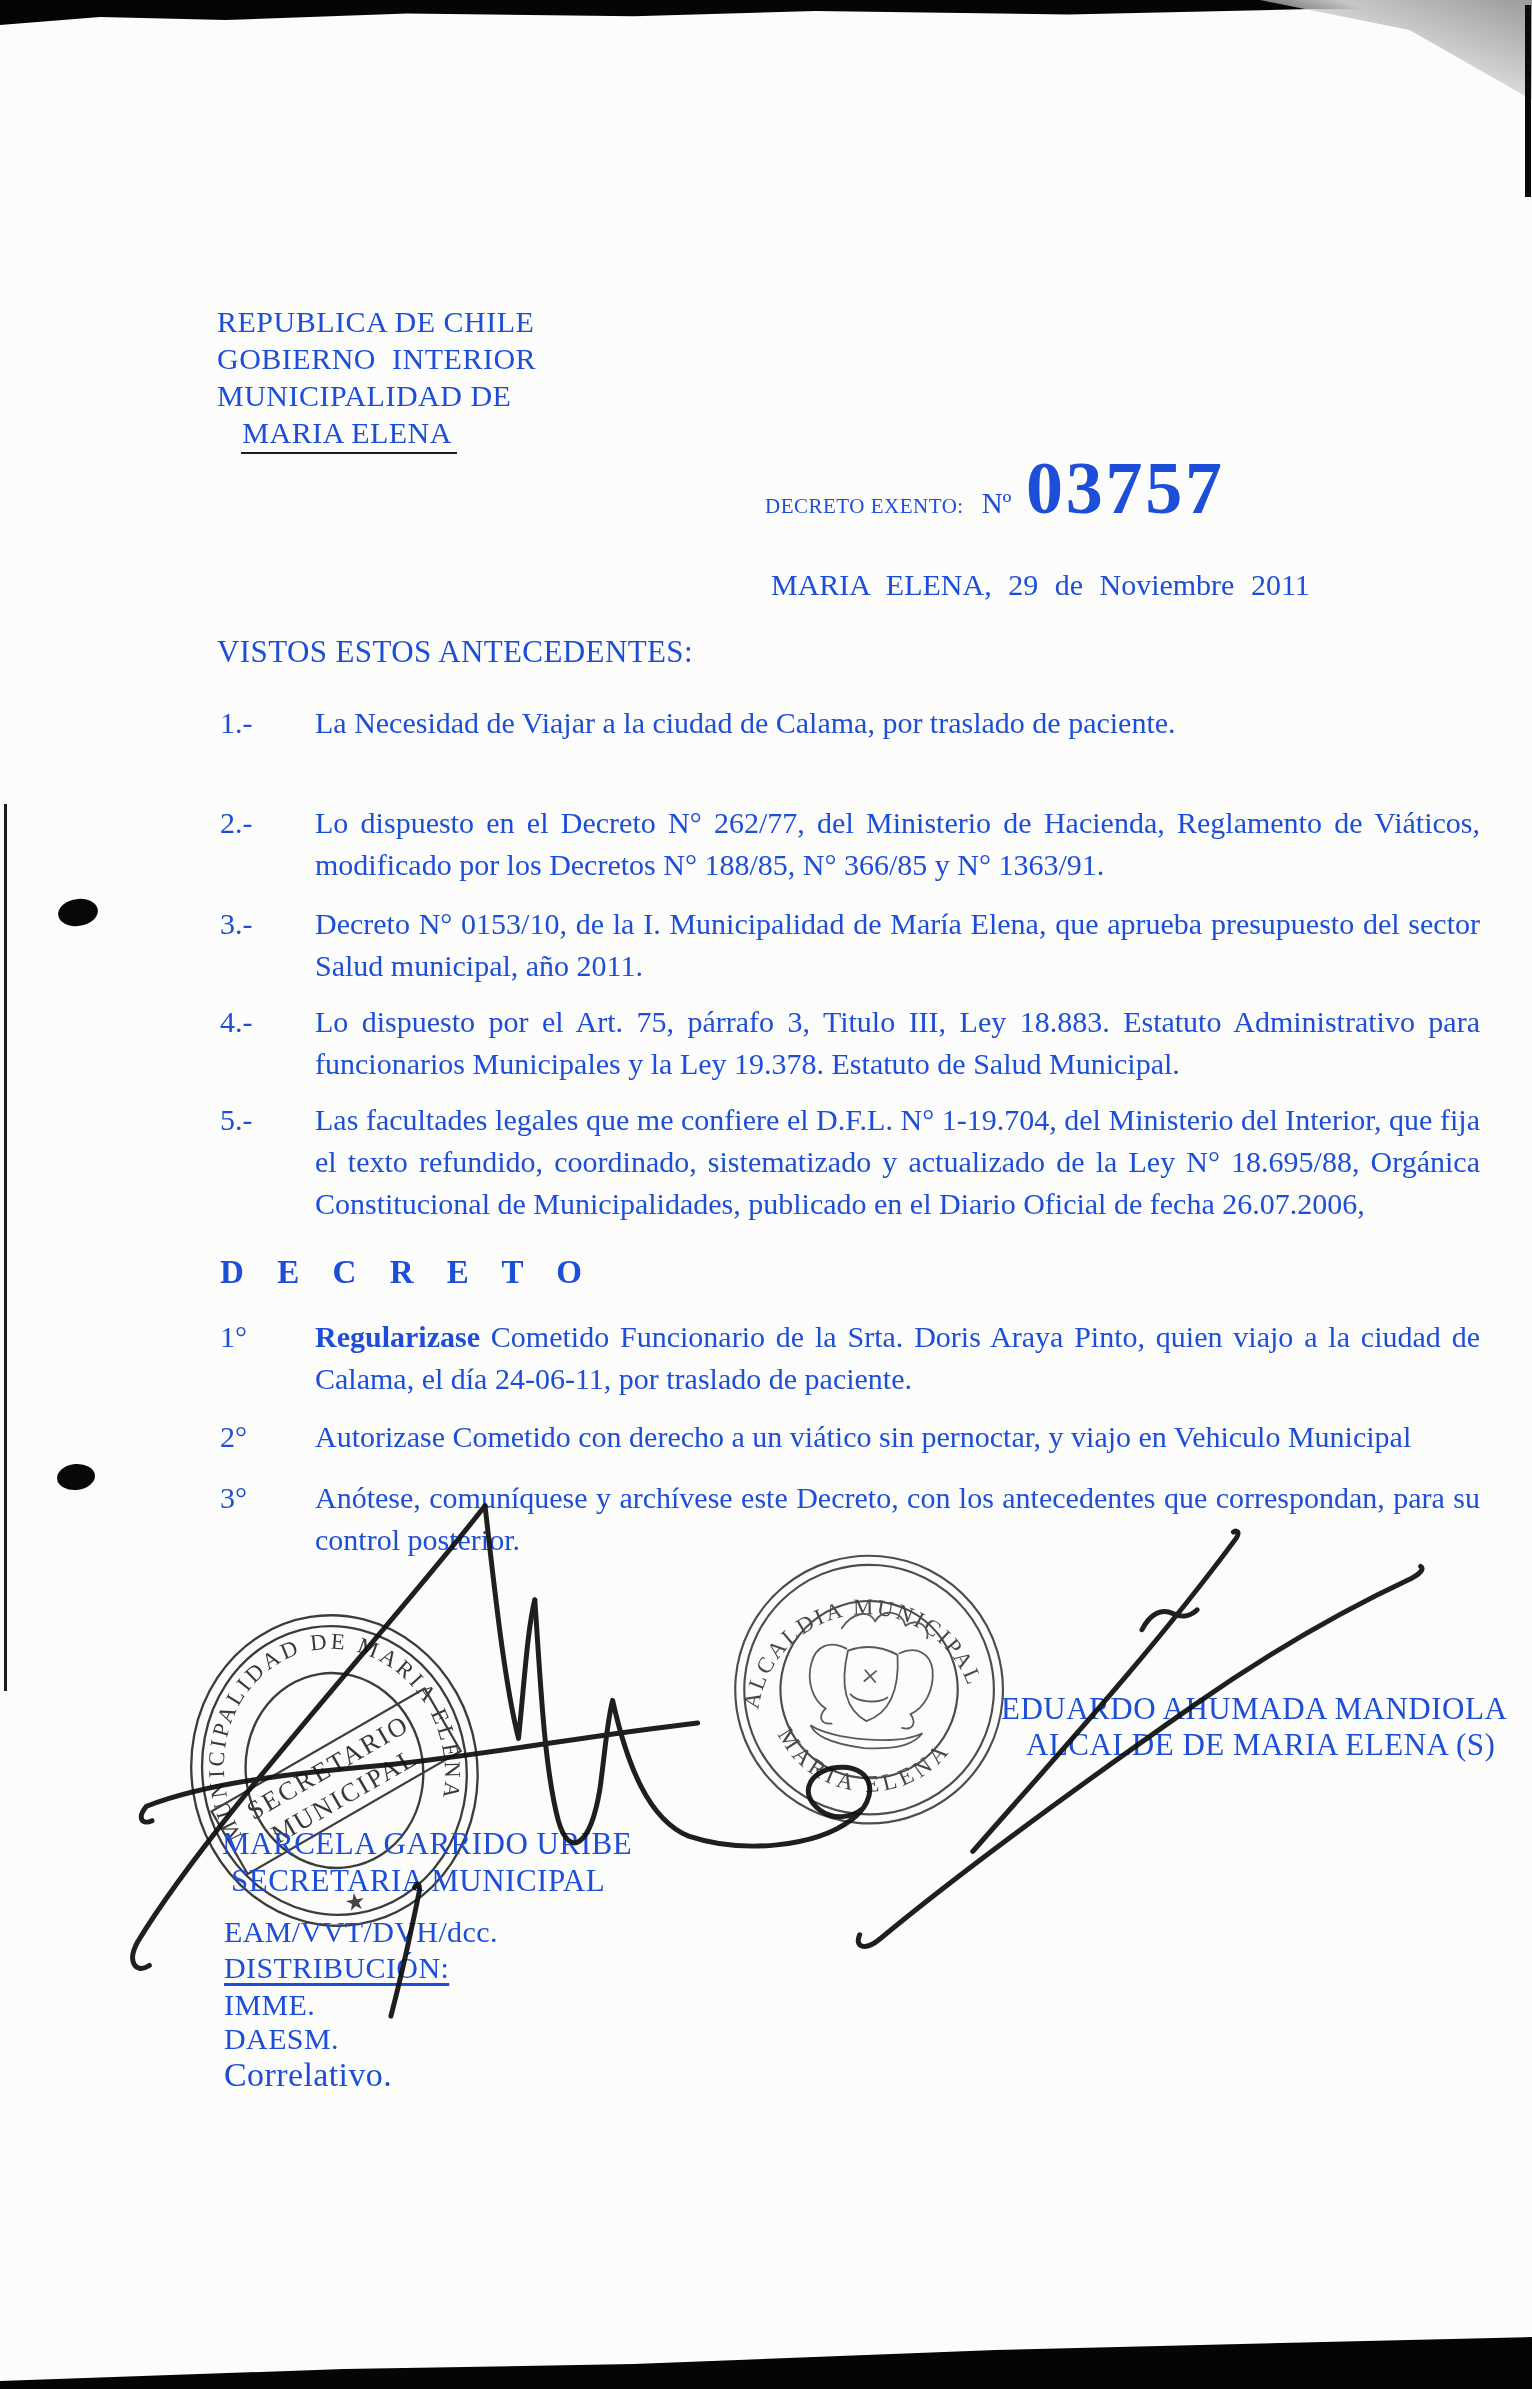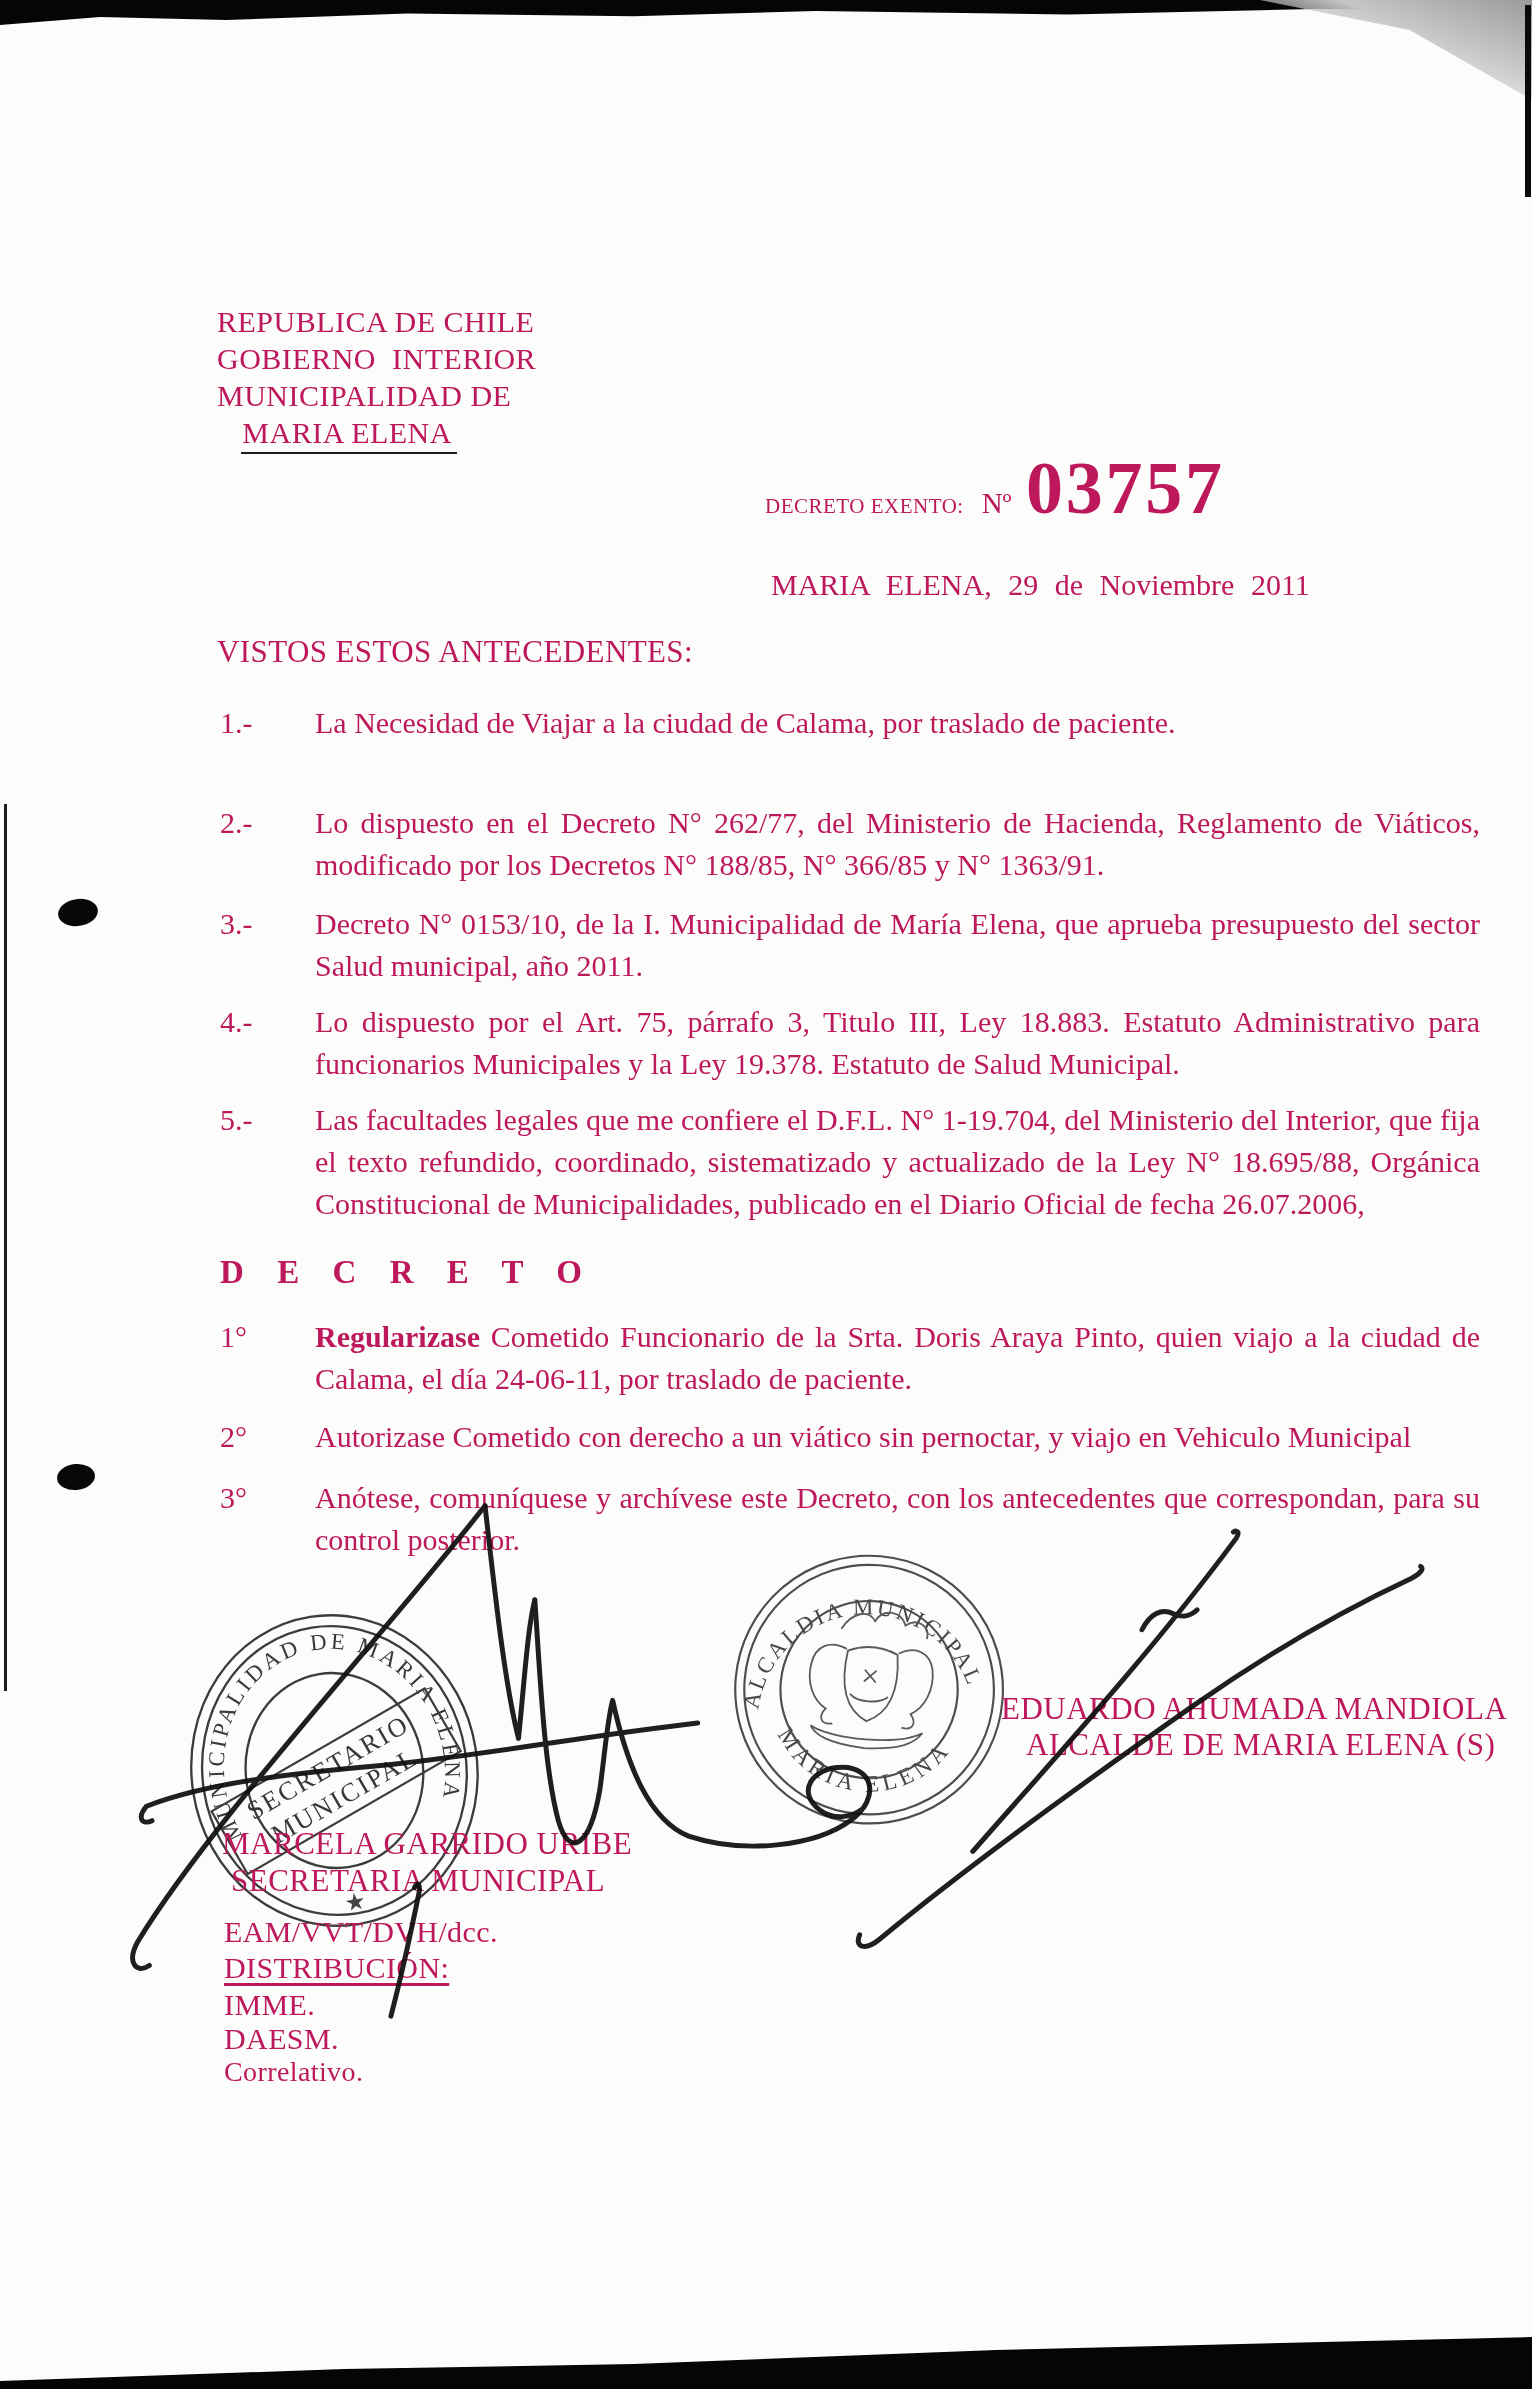--- a/index.html
+++ b/index.html
@@ -1,19 +1,19 @@
 <!DOCTYPE html>
 <html style="font-size:14.5px"><head>
 <meta charset="utf-8">
 <style>
   html,body{margin:0;padding:0;background:#777;}
   .page{
     position:relative;width:1532px;height:2389px;margin:0 auto;
     background:#fcfcfa;overflow:hidden;
-    font-family:"Liberation Serif", serif;color:#be185d;
+    font-family:"Liberation Serif", serif;color:#1d4ed8;
   }
   .abs{position:absolute;}
 
   
   .top-bar{left:0;top:0;width:1532px;height:29px;background:#050505;
     clip-path:polygon(0 0,1532px 0,1532px 10px,1312px 9px,1068px 14.5px,815px 11px,634px 16.3px,407px 13.6px,226px 20px,100px 17px,0 25px);}
   .corner-shadow{right:0;top:0;width:272px;height:100px;
     background:linear-gradient(200deg,#9b9b9b 0%,#c6c6c6 35%,rgba(250,250,250,0) 75%);
     clip-path:polygon(0 0,100% 0,100% 100%,55% 30%);}
   .right-edge-line{left:1525px;top:5.4px;width:6.3px;height:192px;background:#0a0a0a;}
@@ -49,21 +49,21 @@
 
   
   .name-block{font-size:31px;letter-spacing:0.5px;white-space:nowrap;}
   .mn{left:222px;top:1826px;} .mt{left:231px;top:1863px;}
   .en{left:1001px;top:1691px;} .et{left:1026px;top:1727px;}
 
   
   .footer-line{left:224px;font-size:30px;letter-spacing:0.4px;white-space:nowrap;}
   .f-ini{top:1915px;} .f-dist{top:1951px;text-decoration:underline;text-underline-offset:4.5px;}
   .f-imme{top:1988px;} .f-daesm{top:2022px;}
-  .f-corr{top:2056px;font-size:28px;}
+  .f-corr{top:2056px;font-size:34px;}
 
   .stamp{pointer-events:none;}
   .stamp-left{left:179px;top:1602px;transform:rotate(-9deg);}
   .stamp-right{left:726px;top:1544px;transform:rotate(5deg);}
   .sig-overlay{left:0;top:0;pointer-events:none;}
 </style>
 </head>
 <body>
 
 <div class="page">

